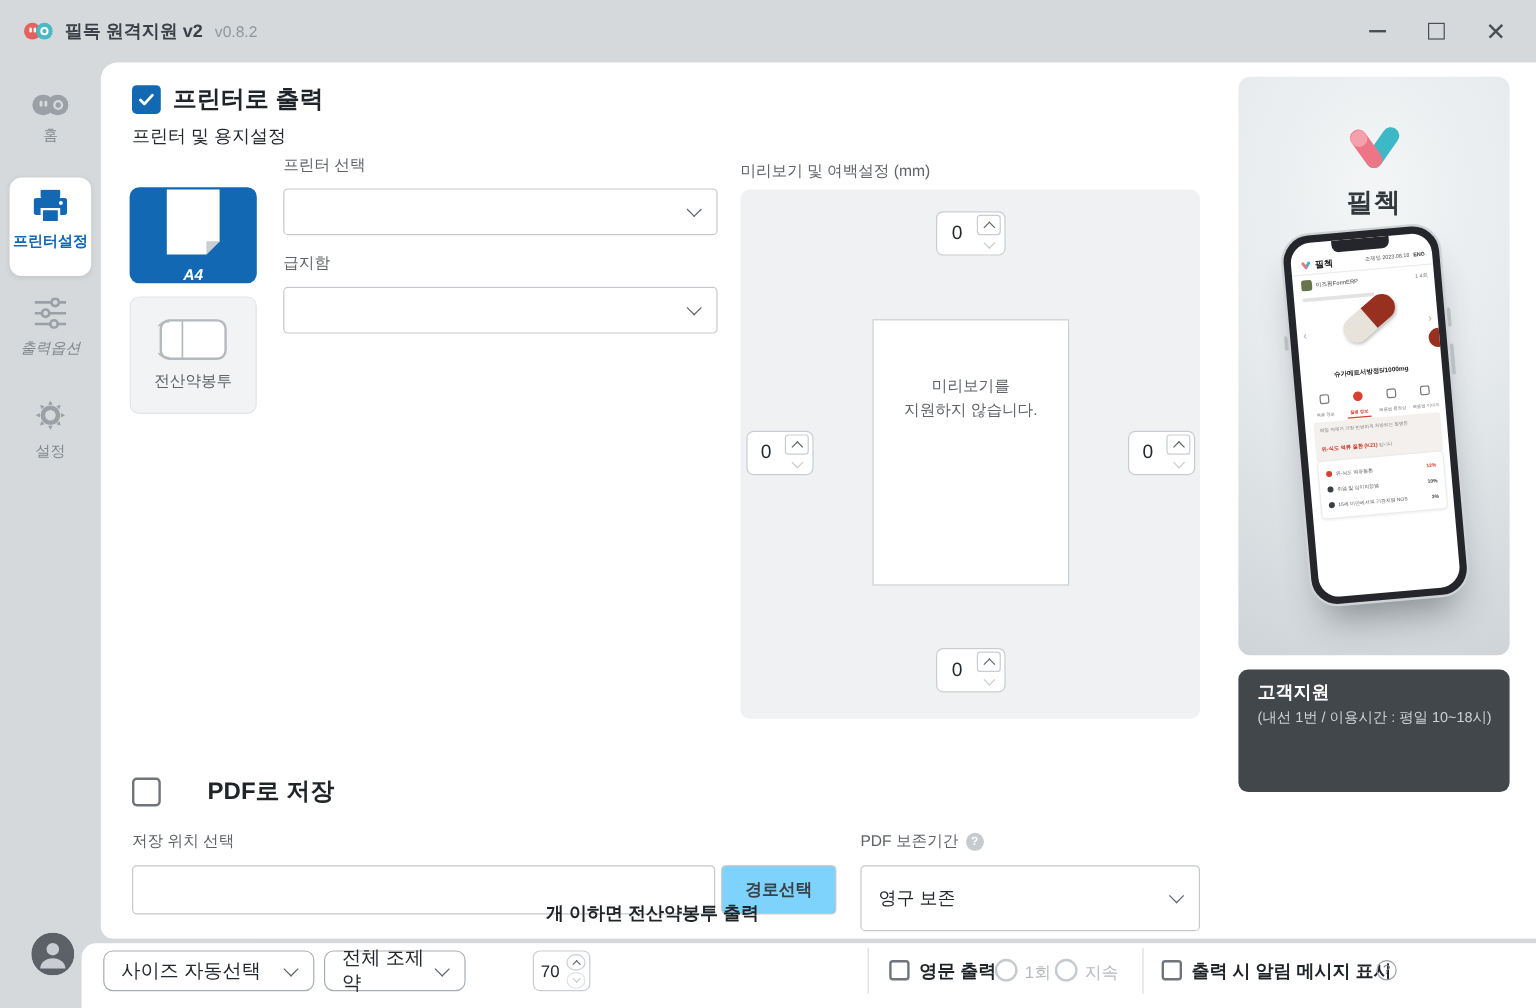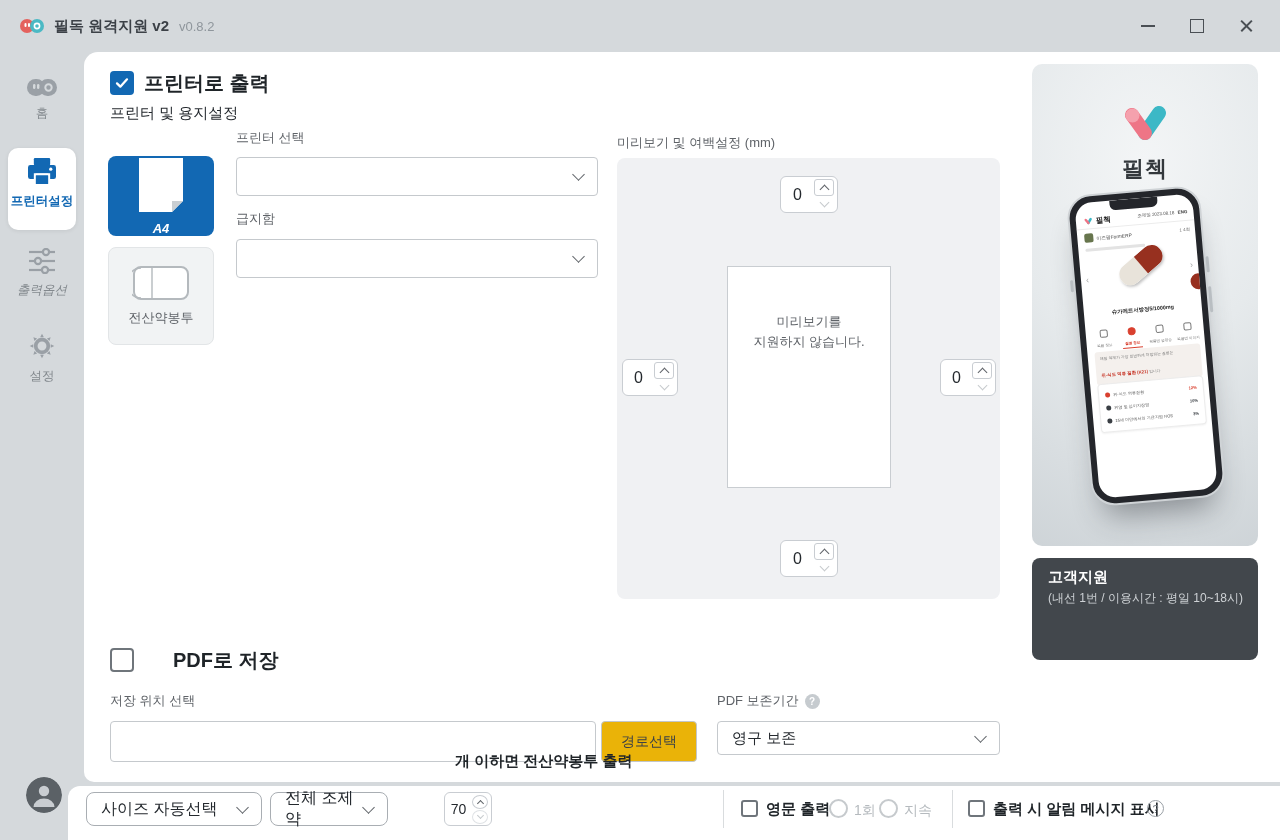--- a/index.html
+++ b/index.html
@@ -55,21 +55,21 @@
   .spin{height:37px;background:#fff;border:1px solid #c9cdd2;border-radius:6px;display:flex;align-items:center;padding:2px 3px 2px 0;}
   .spin-val{flex:1;text-align:center;font-size:16px;color:#24292e;}
   .spin-btns{width:20px;display:flex;flex-direction:column;gap:1px;}
   .spin-up{height:15px;border:1px solid #c9cdd2;border-radius:3px;background:#fff;display:flex;align-items:center;justify-content:center;cursor:pointer;}
   .spin-down{height:13px;display:flex;align-items:center;justify-content:center;cursor:pointer;}
   .chev{width:6px;height:6px;border-right:1.6px solid;border-bottom:1.6px solid;display:inline-block;}
   .chev.up{color:#5f6368;transform:rotate(-135deg);margin-top:4px;}
   .chev.dn{color:#c6cacd;transform:rotate(45deg);margin-bottom:3px;}
 
   .text-input{background:#fff;border:1px solid #c5c9cd;border-radius:4px;font-size:15px;color:#24292e;padding:0 12px;outline:none;font-family:inherit;}
-  .gray-btn{background:#eab308;border:1px solid #c2c6ca;border-radius:4px;font-size:14px;color:#3c4147;display:flex;align-items:center;justify-content:center;cursor:pointer;}
+  .gray-btn{background:#7dd3fc;border:1px solid #c2c6ca;border-radius:4px;font-size:14px;color:#3c4147;display:flex;align-items:center;justify-content:center;cursor:pointer;font-weight:bold;}
 
   .help-filled{width:15px;height:15px;border-radius:50%;background:#c6cbcf;color:#fff;font-size:10px;font-weight:700;display:inline-flex;align-items:center;justify-content:center;}
   .help-outline{width:17px;height:17px;border-radius:50%;border:1.5px solid #9aa0a6;color:#80868c;font-size:11px;display:inline-flex;align-items:center;justify-content:center;}
 
   
   .promo{left:1032px;top:64px;width:226px;height:482px;border-radius:10px;overflow:hidden;
          background:radial-gradient(140% 90% at 50% 20%, #f3f5f6 0%, #e6eaec 45%, #ccd2d6 100%);}
   .brand-name{width:100%;text-align:center;font-size:22px;font-weight:700;color:#33383c;letter-spacing:1px;}
   .phone{left:47px;top:126px;width:134px;height:312px;background:#24262b;border:2px solid #cfd3d6;border-radius:24px;padding:6px;transform:rotate(-5deg);box-shadow:0 22px 30px -12px rgba(40,45,50,.45);}
   .phone-screen{position:relative;width:100%;height:100%;background:#fff;border-radius:17px;overflow:hidden;font-family:"Liberation Sans",sans-serif;}
@@ -270,21 +270,21 @@
 <div class="abs big-label" style="left:144px;top:648px;margin-left:29px;">PDF로 저장</div>
 
 <div class="abs fld-label" style="left:110px;top:692px;">저장 위치 선택</div>
 <input class="abs text-input" style="left: 110px; top: 721px; width: 486px; height: 41px;" value="">
 <div class="abs gray-btn" style="left:601px;top:721px;width:96px;height:41px;">경로선택</div>
 
 <div class="abs fld-label" style="left:717px;top:692px;display:flex;align-items:center;gap:6px;">
   <span>PDF 보존기간</span>
   <span class="help-filled">?</span>
 </div>
-<div class="abs sel" style="left:717px;top:721px;width:283px;height:34px;">
+<div class="abs sel" style="left:717px;top:721px;width:283px;height:55px;">
   <span>영구 보존</span>
   <span class="chev-down"></span>
 </div>
 
 <div class="abs promo">
   <svg class="p-abs" style="left:89px;top:40px;" width="50" height="42" viewBox="0 0 50 42">
     <path d="M38 9 L24 29" stroke="#3cb8c6" stroke-width="14" stroke-linecap="round"></path>
     <path d="M11 11 L24 29" stroke="#ee7586" stroke-width="14" stroke-linecap="round"></path>
     <circle cx="11.5" cy="11.5" r="7" fill="#f5a1ad"></circle>
   </svg>

